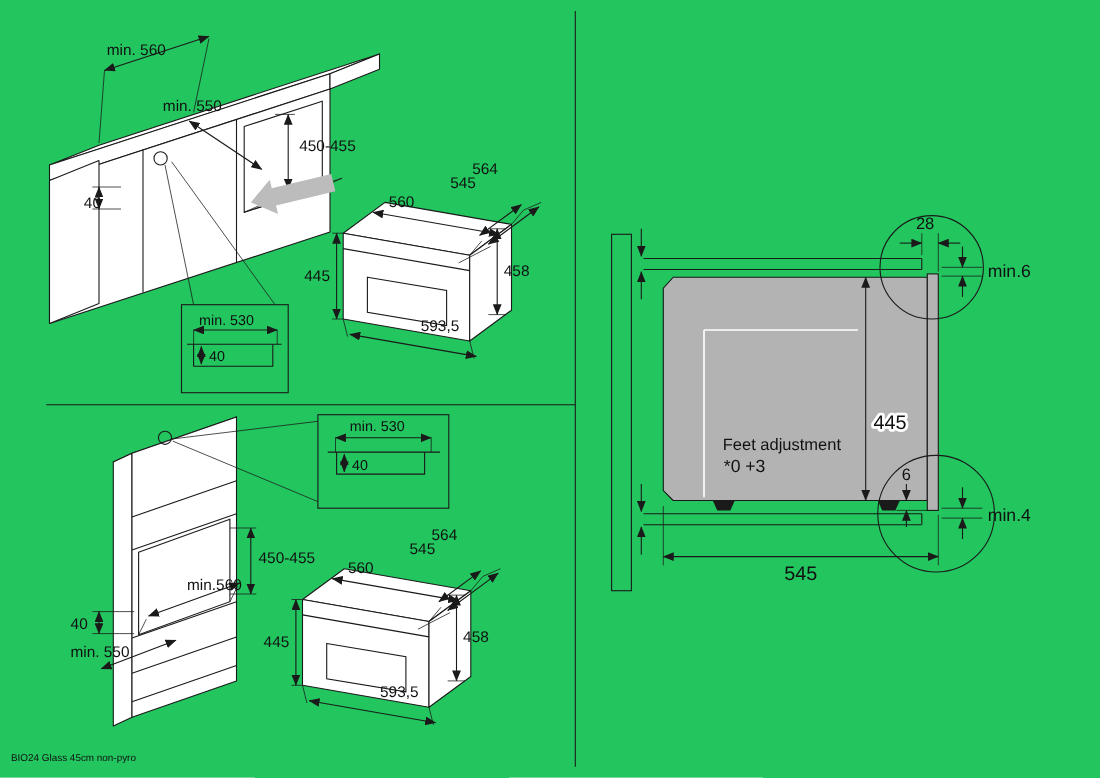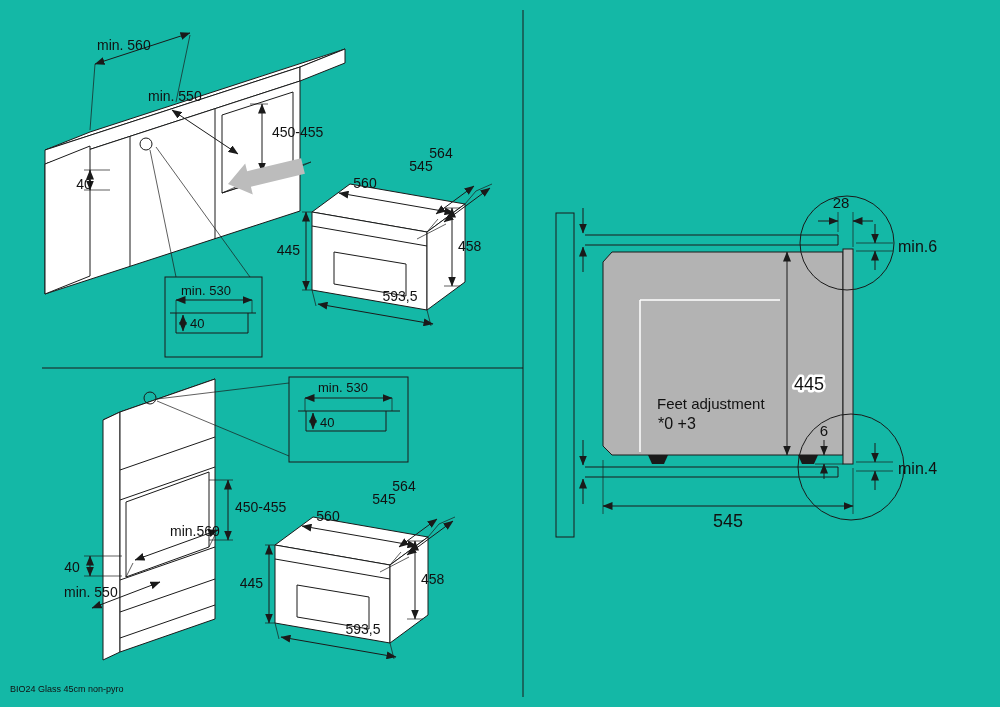--- a/index.html
+++ b/index.html
@@ -1,16 +1,16 @@
 <!DOCTYPE html>
 <html><head>
 <meta charset="utf-8">
 <style>
   html,body{margin:0;padding:0;background:#f4f4f4;}
-  .canvas{position:relative;width:1000px;height:707px;background:#14b8a6;margin:0 auto;overflow:hidden;}
+  .canvas{position:relative;width:1000px;height:707px;background:#22c55e;margin:0 auto;overflow:hidden;}
   svg{position:absolute;left:0;top:0;}
   .ln{stroke:#1a1a1a;stroke-width:1;fill:none;stroke-linecap:butt;}
   .tn{stroke:#1a1a1a;stroke-width:.7;fill:none;}
   .fw{fill:#ffffff;stroke:#1a1a1a;stroke-width:1;stroke-linejoin:round;}
   .wl{stroke:#ffffff;stroke-width:1.5;fill:none;}
   .blk{fill:#1a1a1a;stroke:none;}
   text{font-family:"Liberation Sans","DejaVu Sans",sans-serif;fill:#111;}
   .t9{font-size:9px;}
   .t13{font-size:13px;}
   .t14{font-size:14px;}

